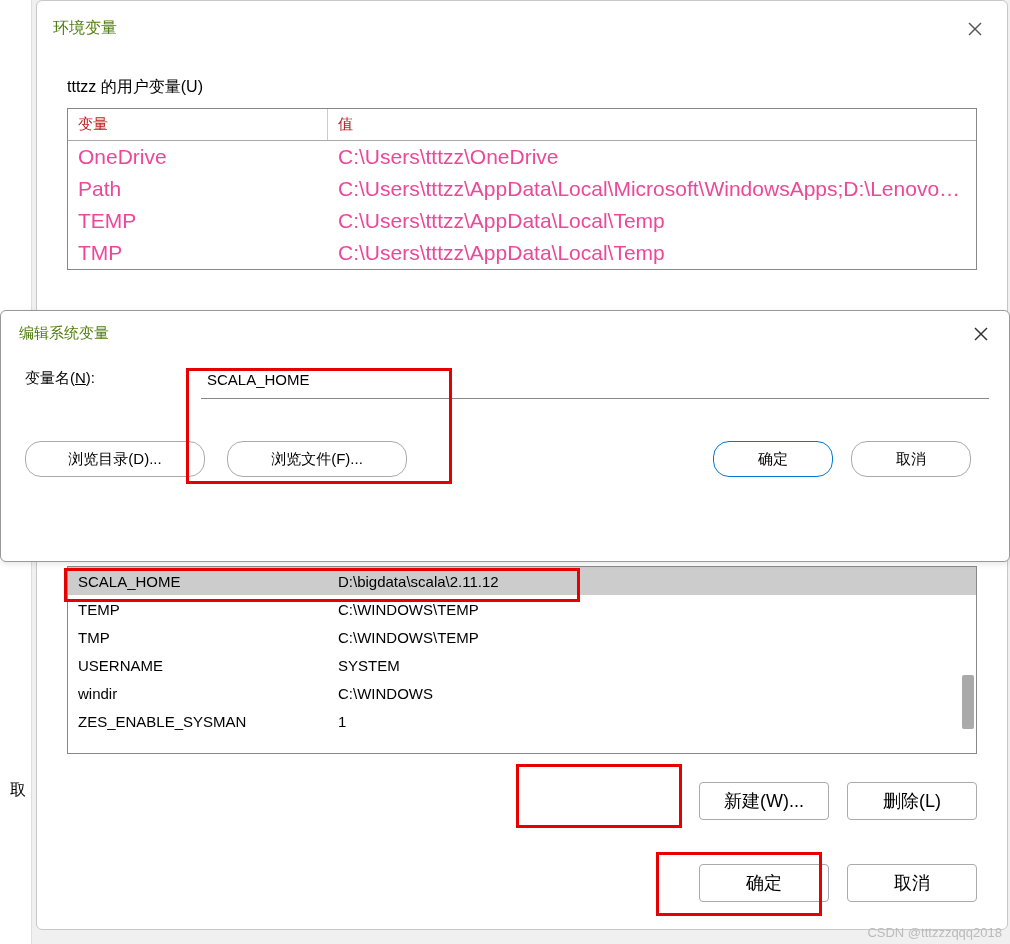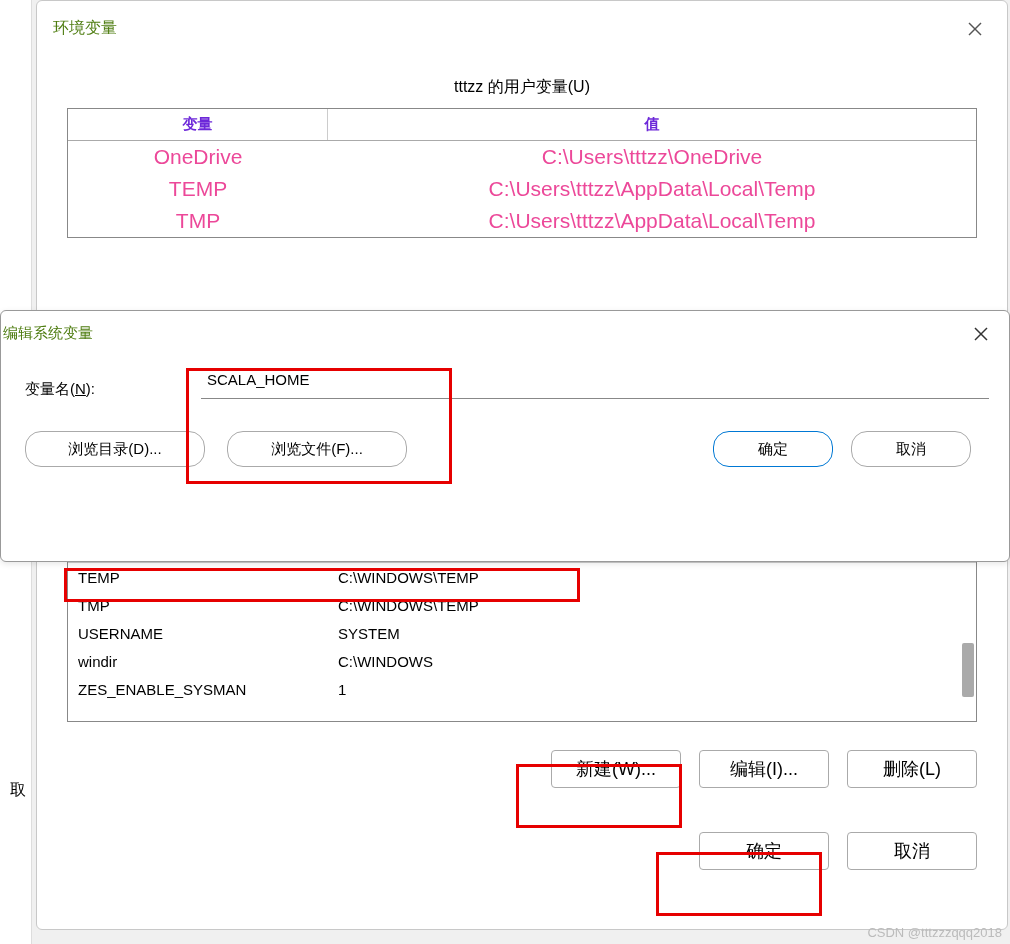--- a/index.html
+++ b/index.html
@@ -51,39 +51,38 @@
     .close-x {
       width: 32px; height: 32px;
       display: flex; align-items: center; justify-content: center;
       cursor: pointer;
       color: #555;
     }
     .close-x svg { width: 14px; height: 14px; }
 
     .group {
       margin: 20px 30px 0 30px;
-      text-align: center;
     }
     .group-label { font-size: 16px; margin-bottom: 10px; color: #000; }
 
     .table {
       border: 1px solid #888;
       background: #fff;
     }
     .table .header {
       display: flex;
       border-bottom: 1px solid #aaa;
       background: #fff;
     }
     .table .header > div {
       padding: 6px 10px;
       border-right: 1px solid #ccc;
       font-size: 15px;
-      color: #6d28d9;
-      font-weight: bold;
+      color: #b91c1c;
+      font-weight: normal;
     }
     .table .header > div:last-child { border-right: none; }
     .table .row {
       display: flex;
     }
     .table .row > div {
       padding: 4px 10px;
       font-size: 21px;
       color: #ec4899;
       overflow: hidden;
@@ -148,27 +147,27 @@
     
     .dialog-edit {
       position: absolute;
       left: 0; top: 310px;
       width: 1010px; height: 252px;
       background: #fff;
       border: 1px solid #999;
       border-radius: 6px;
       box-shadow: 0 2px 6px rgba(0,0,0,0.1);
     }
-    .dialog-edit .titlebar { height: 46px; padding: 0 12px 0 2px; text-align: right; }
+    .dialog-edit .titlebar { height: 46px; padding: 0 12px 0 18px; text-align: right; }
     .dialog-edit .title { font-size: 15px; }
     .edit-body { padding: 12px 20px 0 20px; }
     .field-row {
       display: flex;
-      align-items: flex-end;
-      margin-bottom: 18px;
+      align-items: flex-start;
+      margin-bottom: 28px;
     }
     .field-label {
       width: 180px;
       font-size: 15px;
       padding-left: 4px;
     }
     .field-label .accel { text-decoration: underline; }
     .field-input {
       flex: 1;
       height: 30px;
@@ -250,20 +249,24 @@
     <div class="table">
       <div class="header">
         <div class="col-var">变量</div>
         <div class="col-val">值</div>
       </div>
       <div class="row">
         <div class="col-var">OneDrive</div>
         <div class="col-val">C:\Users\tttzz\OneDrive</div>
       </div>
       <div class="row">
+        <div class="col-var">Path</div>
+        <div class="col-val">C:\Users\tttzz\AppData\Local\Microsoft\WindowsApps;D:\LenovoS...</div>
+      </div>
+      <div class="row">
         <div class="col-var">TEMP</div>
         <div class="col-val">C:\Users\tttzz\AppData\Local\Temp</div>
       </div>
       <div class="row">
         <div class="col-var">TMP</div>
         <div class="col-val">C:\Users\tttzz\AppData\Local\Temp</div>
       </div>
     </div>
   </div>
 
@@ -292,21 +295,20 @@
       <div class="sys-row">
         <div class="col-var">ZES_ENABLE_SYSMAN</div>
         <div class="col-val">1</div>
       </div>
       <div style="height:18px;"></div>
       <div class="scrollbar-thumb"></div>
     </div>
 
     <div class="btn-row" style="margin:28px 0 0 0;">
       <button class="btn">新建(W)...</button>
-      <button class="btn">编辑(I)...</button>
       <button class="btn">删除(L)</button>
     </div>
   </div>
 
   <div class="btn-row" style="margin-top:44px;">
     <button class="btn">确定</button>
     <button class="btn">取消</button>
   </div>
 </div>
 

